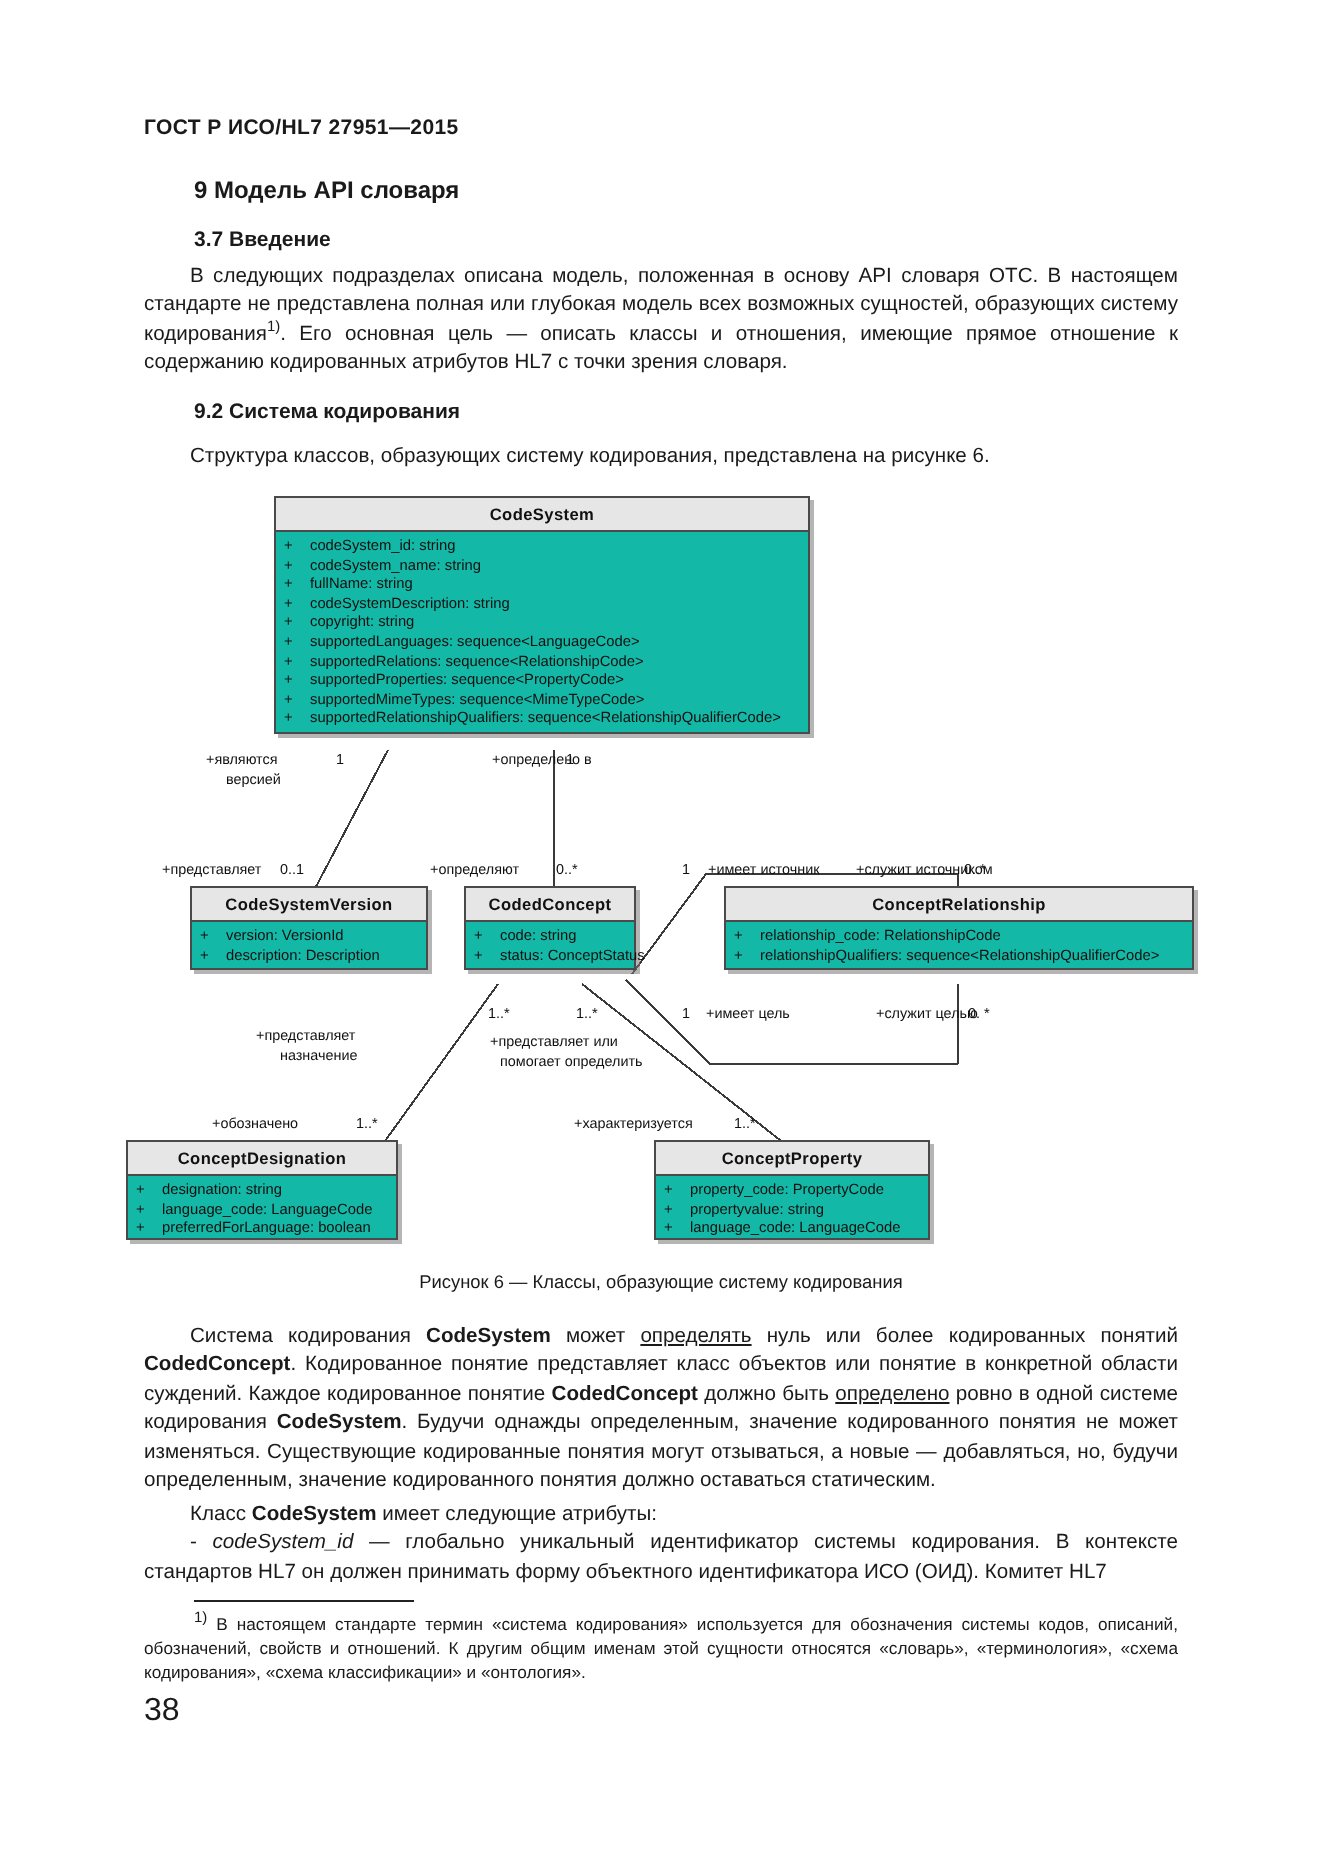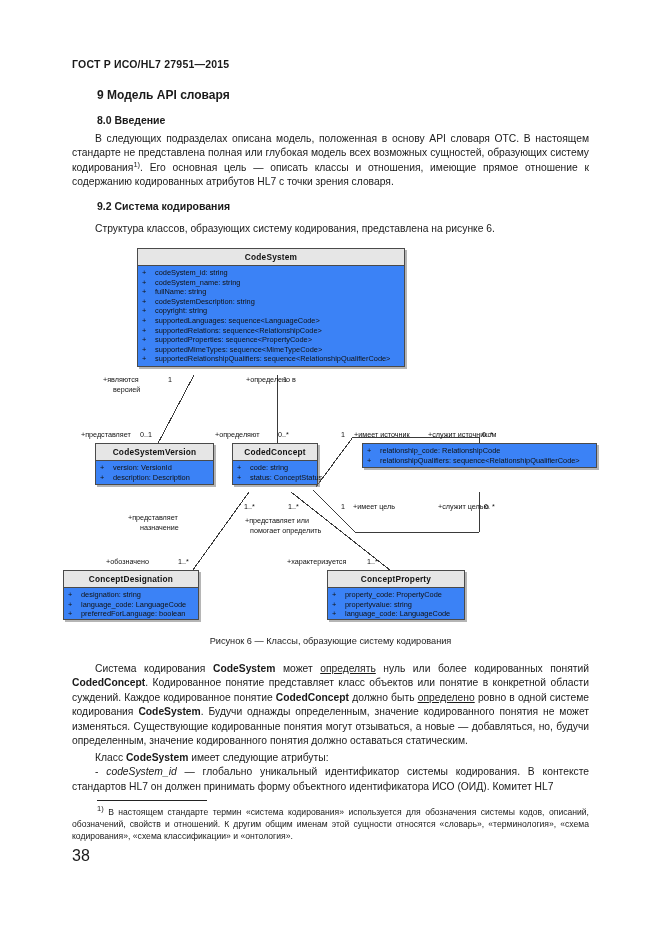--- a/index.html
+++ b/index.html
@@ -60,21 +60,21 @@
     box-shadow: 2px 2px 0 0 rgba(120,120,120,.55);
   }
   .uml .title {
     height: 17px; line-height: 17px;
     text-align:center; font-size: 8.3px; font-weight: bold;
     background: #e6e6e6;
     border-bottom: 1.2px solid #4a4a4a;
     letter-spacing: .2px;
     color:#111;
   }
-  .uml .attrs { padding: 2px 0 2px 0; background:#3b82f6; }
+  .uml .attrs { padding: 2px 0 2px 0; background:#14b8a6; }
   .uml .attr {
     font-size: 7.4px; line-height: 9.6px;
     padding-left: 4px; white-space: nowrap; color:#111;
   }
   .uml .attr .vis { display:inline-block; width:13px; }
 
   
   .lbl {
     position:absolute; font-size: 7.2px; color:#111;
     white-space: nowrap; line-height: 9px;
@@ -93,21 +93,21 @@
 </style>
 </head>
 <body>
 
 <div class="page">
 
   <div class="doc-header">ГОСТ Р ИСО/HL7 27951—2015</div>
 
   <div class="h1">9 Модель API словаря</div>
 
-  <div class="h2a">8.0 Введение</div>
+  <div class="h2a">3.7 Введение</div>
 
   <div class="para p-intro indent">В следующих подразделах описана модель, положенная в основу API словаря ОТС. В настоящем стандарте не представлена полная или глубокая модель всех возможных сущностей, образующих систему кодирования<sup>1)</sup>. Его основная цель — описать классы и отношения, имеющие прямое отношение к содержанию кодированных атрибутов HL7 с точки зрения словаря.</div>
 
   <div class="h2b">9.2 Система кодирования</div>
 
   <div class="para p-struct indent">Структура классов, образующих систему кодирования, представлена на рисунке 6.</div>
 
   <svg class="figure" width="661" height="935" viewBox="0 0 661 935" xmlns="http://www.w3.org/2000/svg">
     <g stroke="#3a3a3a" stroke-width="1" fill="none" shape-rendering="crispEdges">
 
@@ -154,20 +154,21 @@
 
   <div class="uml" style="left:232px; top:443px; width:86px;">
     <div class="title">CodedConcept</div>
     <div class="attrs">
       <div class="attr"><span class="vis">+</span><span>code: string</span></div>
       <div class="attr"><span class="vis">+</span><span>status: ConceptStatus</span></div>
     </div>
   </div>
 
   <div class="uml" style="left:362px; top:443px; width:235px;">
+    <div class="title">ConceptRelationship</div>
     <div class="attrs">
       <div class="attr"><span class="vis">+</span><span>relationship_code: RelationshipCode</span></div>
       <div class="attr"><span class="vis">+</span><span>relationshipQualifiers: sequence&lt;RelationshipQualifierCode&gt;</span></div>
     </div>
   </div>
 
   <div class="uml" style="left:63px; top:570px; width:136px; height:50px; overflow:hidden;">
     <div class="title">ConceptDesignation</div>
     <div class="attrs">
       <div class="attr"><span class="vis">+</span><span>designation: string</span></div>

